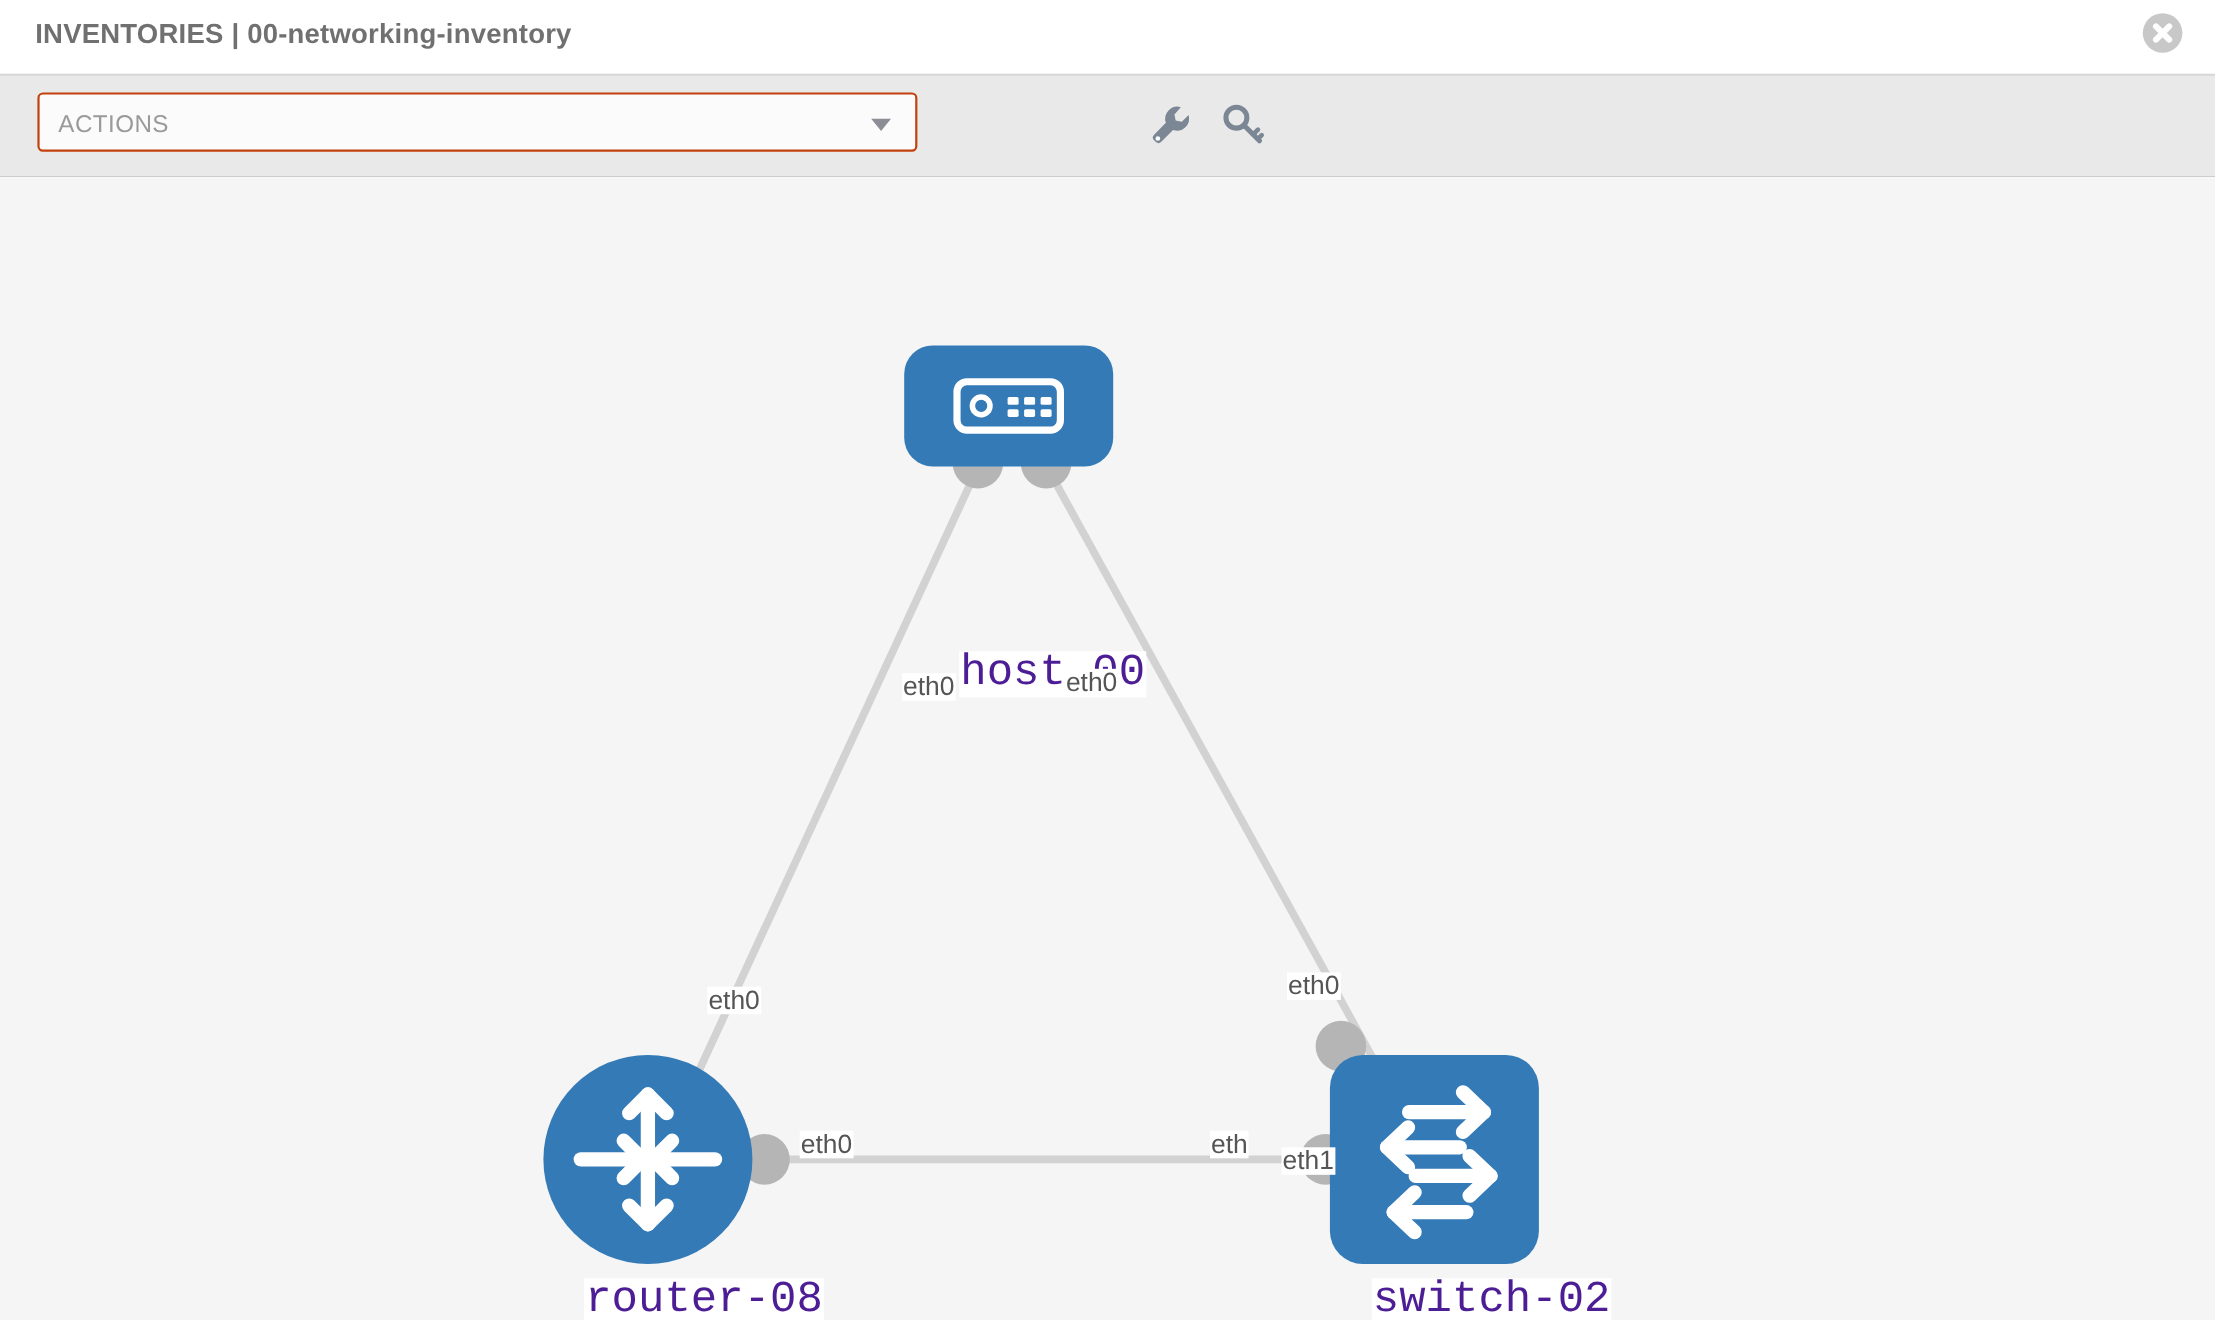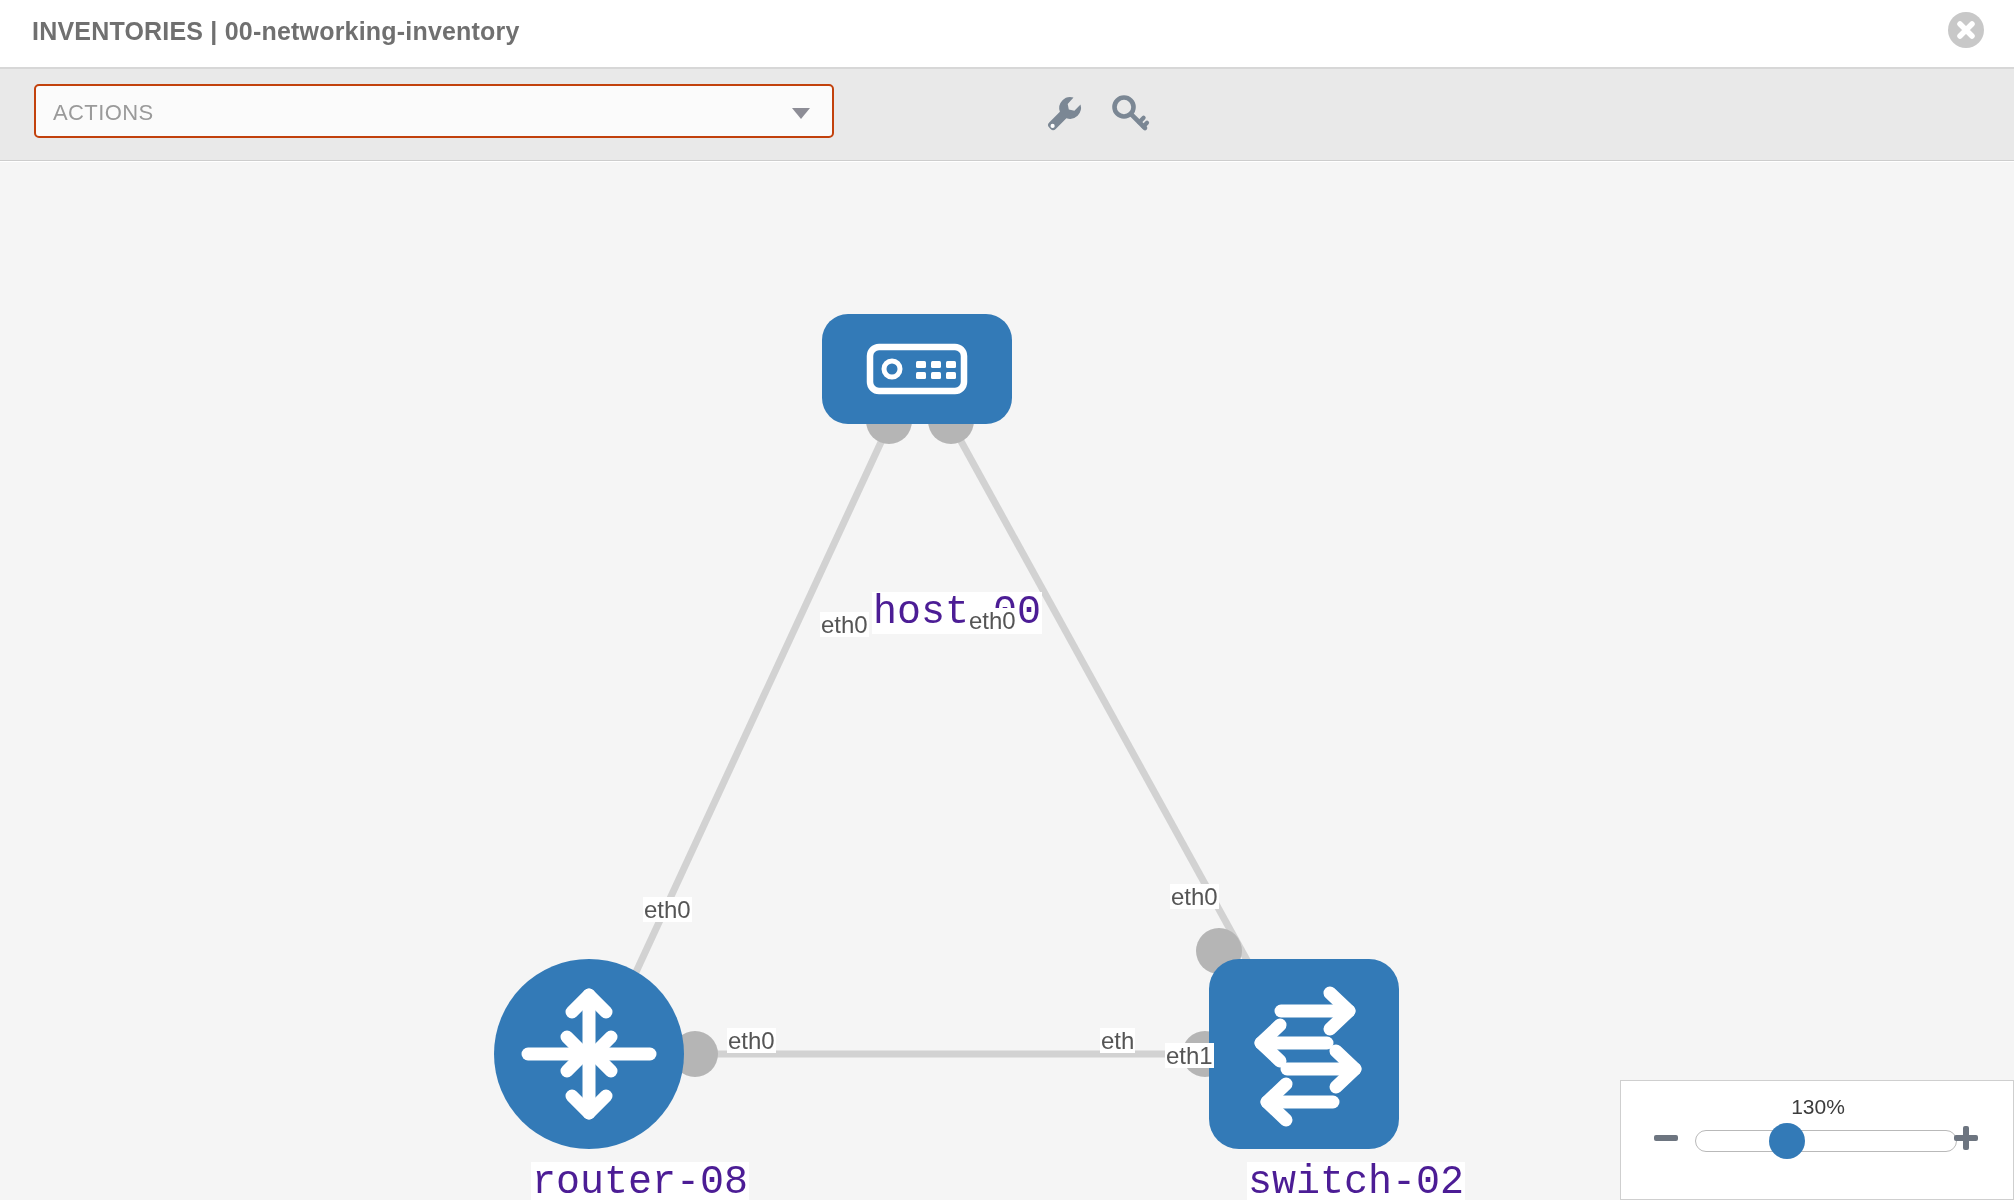--- a/index.html
+++ b/index.html
@@ -367,33 +367,14 @@
     <div class="lbl lbl-if" style="left:820px;  top:450px;">eth0</div>
     <div class="lbl lbl-if" style="left:968px;  top:446px;">eth0</div>
     <div class="lbl lbl-if" style="left:643px;  top:735px;">eth0</div>
     <div class="lbl lbl-if" style="left:1170px; top:722px;">eth0</div>
     <div class="lbl lbl-if" style="left:727px;  top:866px;">eth0</div>
     <div class="lbl lbl-if" style="left:1100px; top:866px;">eth</div>
     <div class="lbl lbl-if" style="left:1118px; top:881px;margin-left:47px;">eth1</div>
 
   </div>
 
-  <div class="zoom-panel">
-    <div class="zoom-value">130%</div>
-
-    <div class="zoom-minus">
-      <svg viewBox="0 0 30 30" width="30" height="30">
-        <rect x="3" y="12" width="24" height="6" rx="2" fill="#6d7580"></rect>
-      </svg>
-    </div>
-
-    <div class="zoom-track"></div>
-    <div class="zoom-thumb"></div>
-
-    <div class="zoom-plus">
-      <svg viewBox="0 0 30 30" width="30" height="30">
-        <rect x="3" y="12" width="24" height="6" rx="2" fill="#6d7580"></rect>
-        <rect x="12" y="3" width="6" height="24" rx="2" fill="#6d7580"></rect>
-      </svg>
-    </div>
-  </div>
 
 </div>
 
 </body></html>

